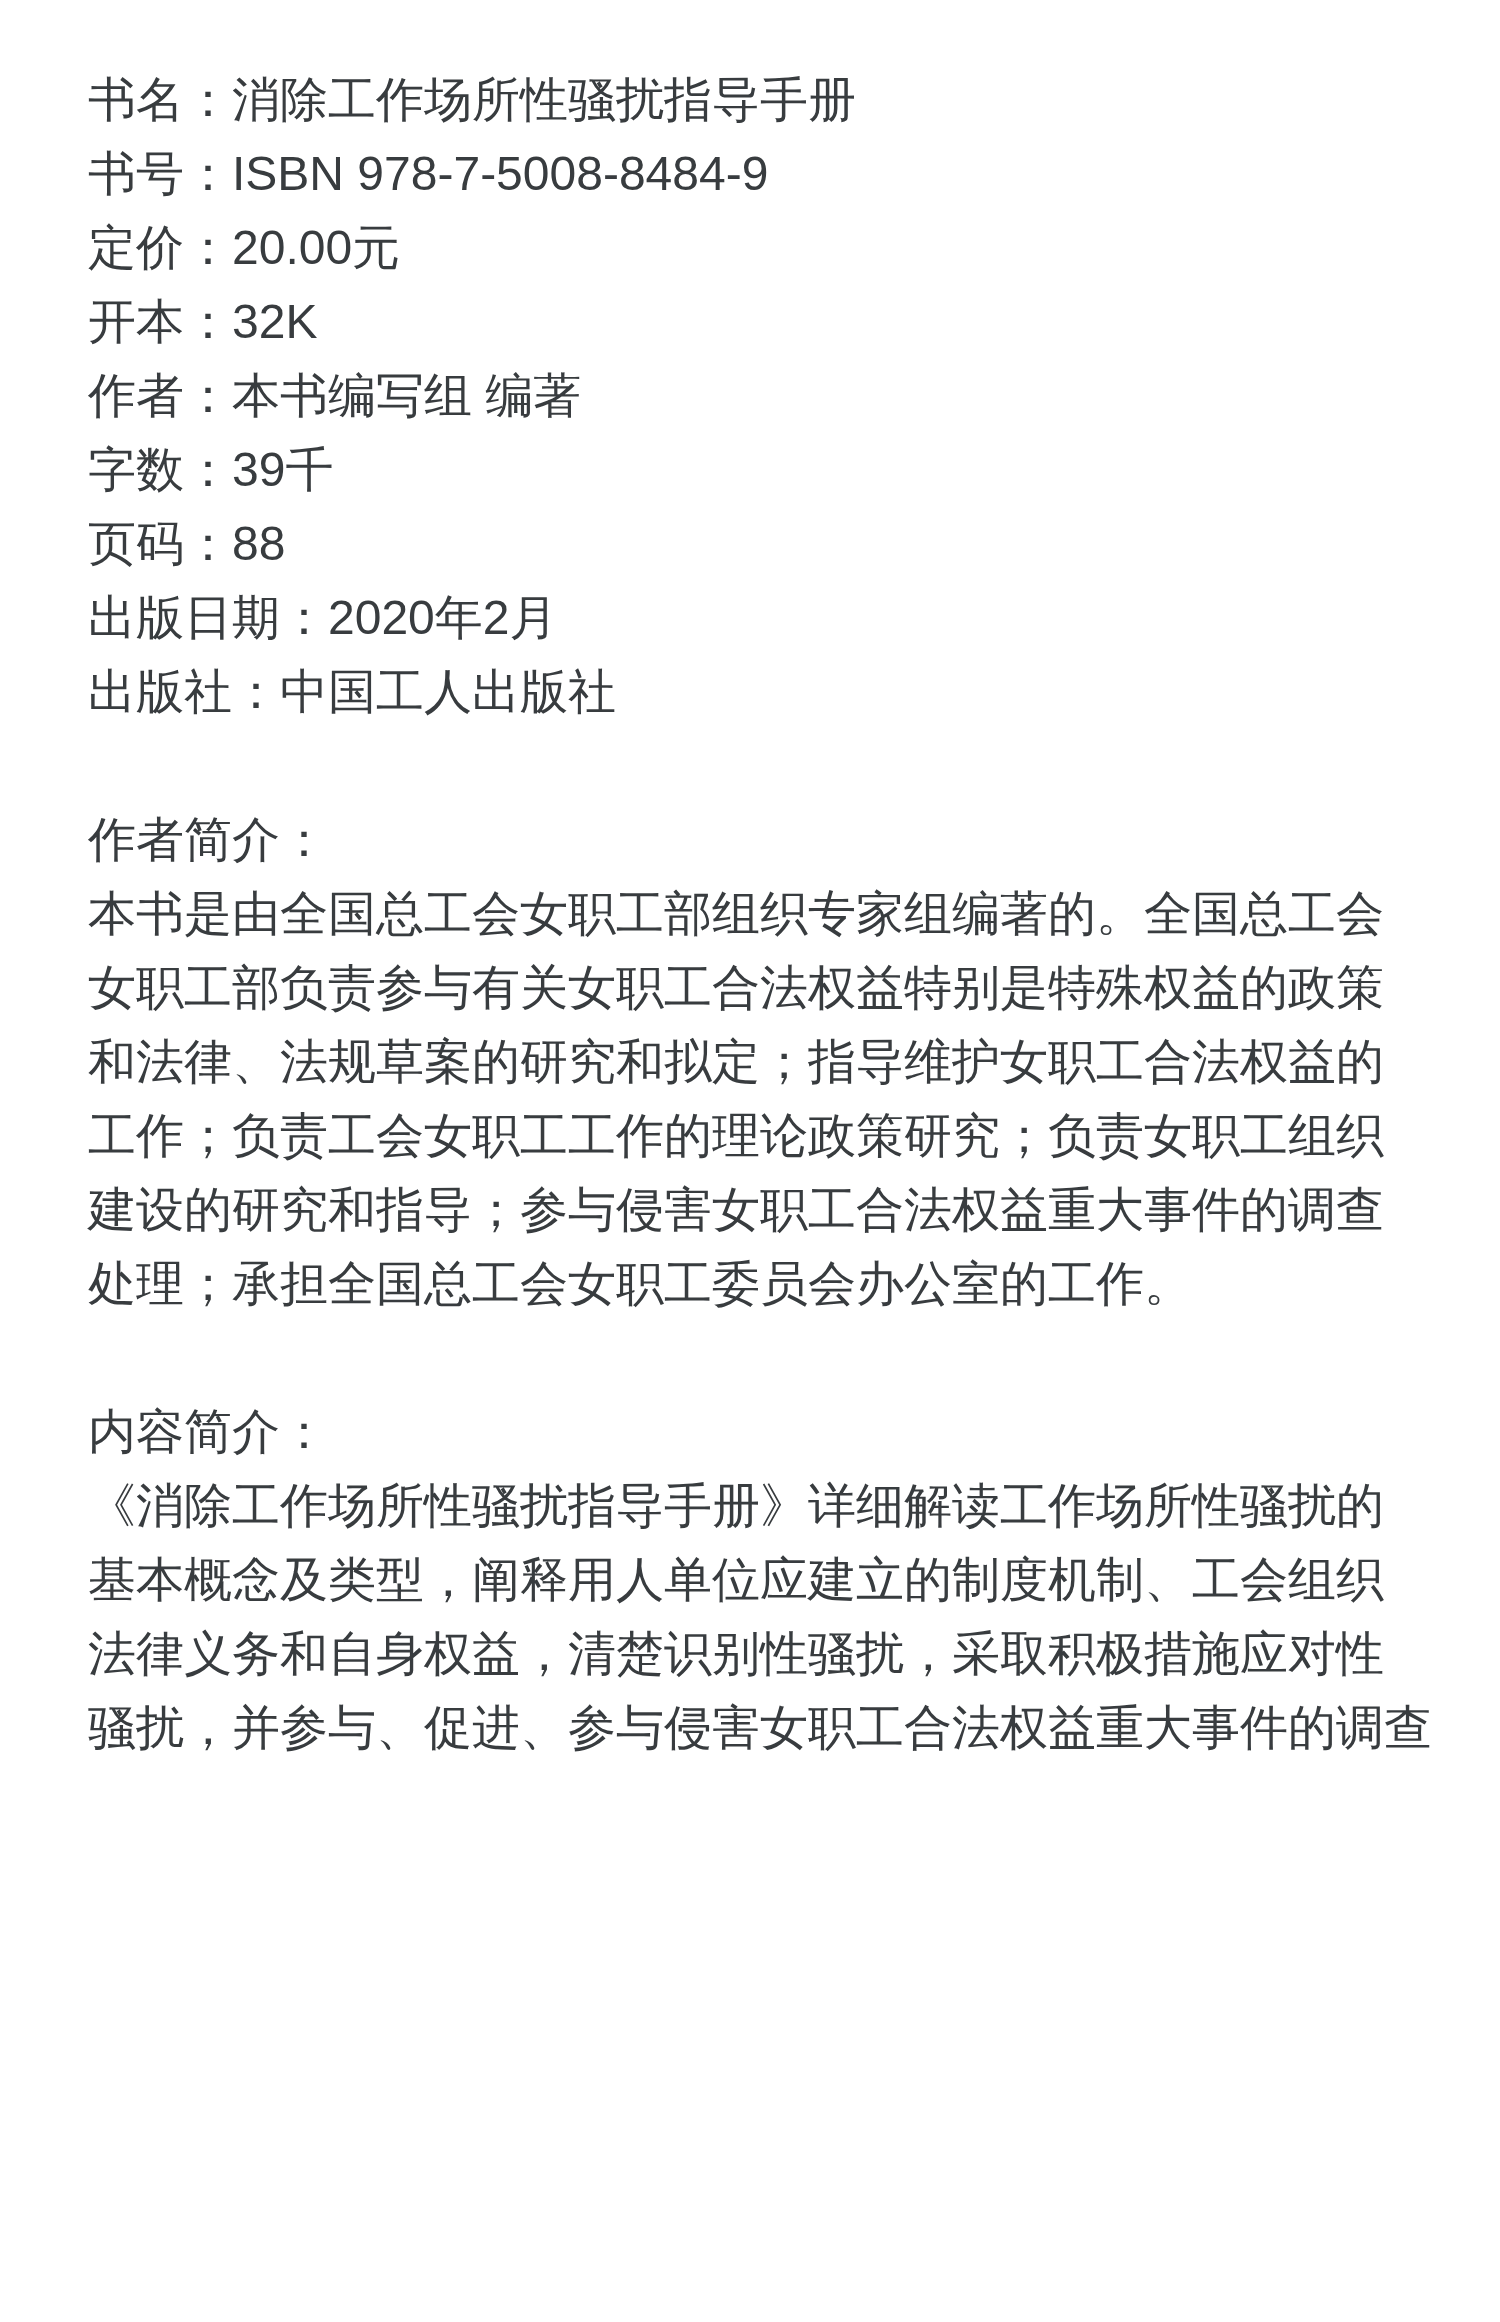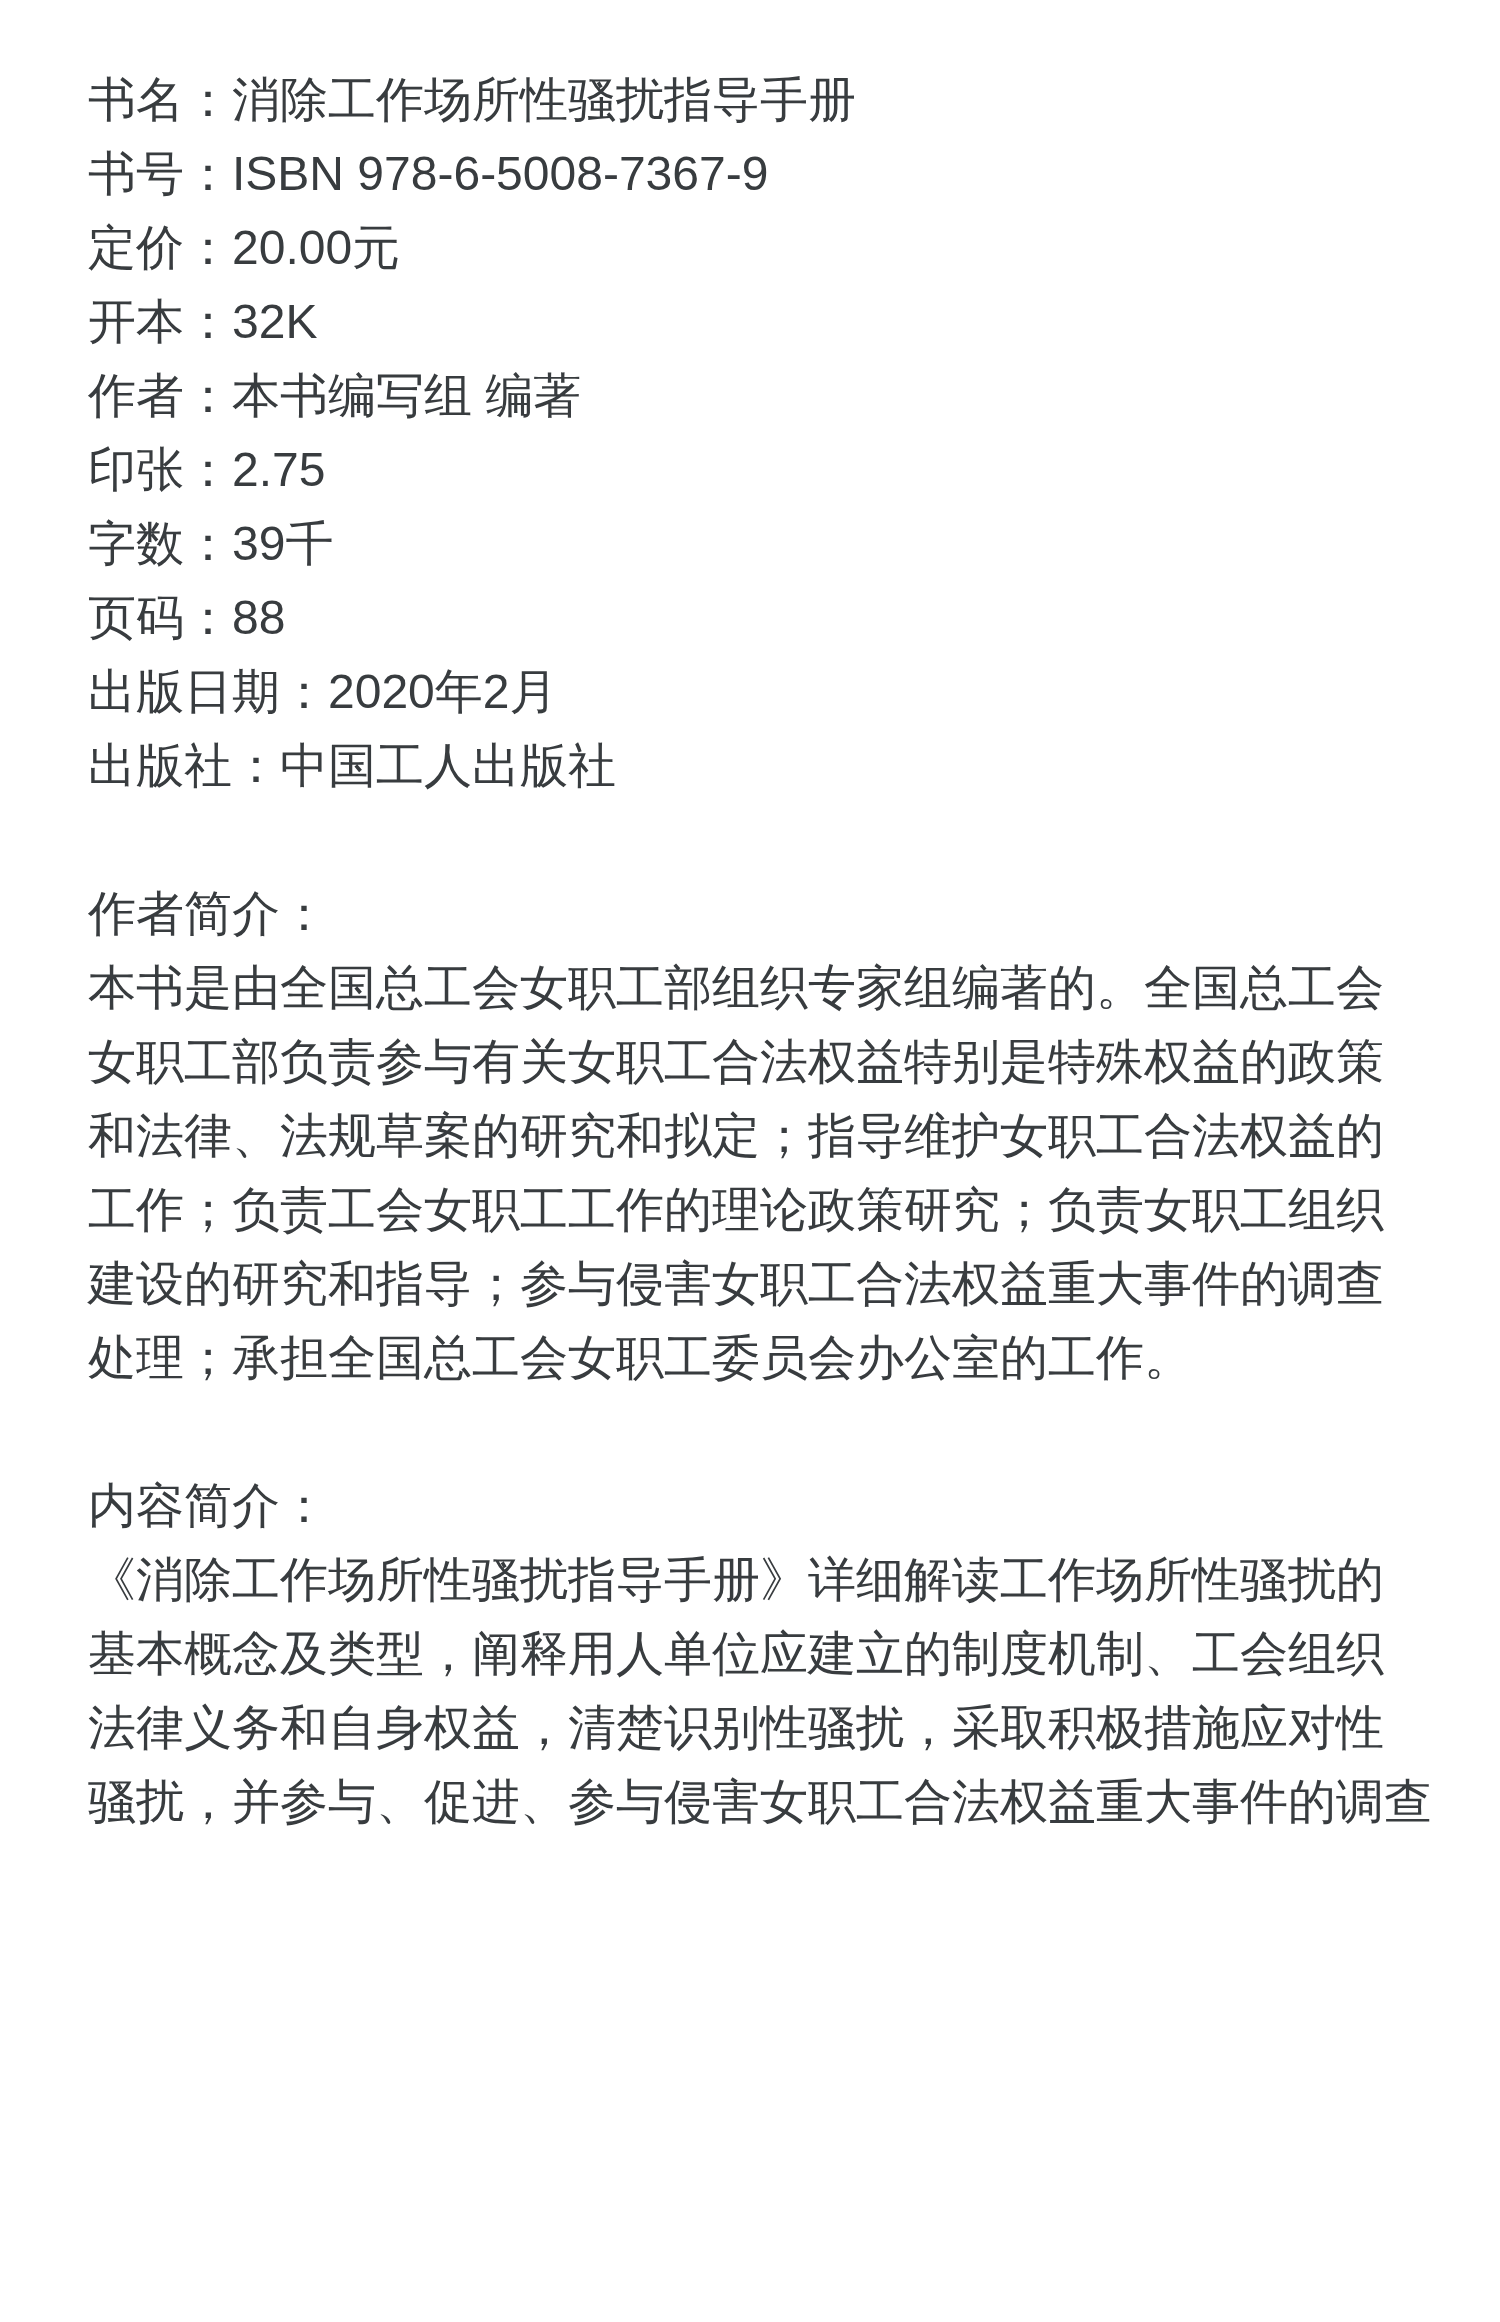--- a/index.html
+++ b/index.html
@@ -32,25 +32,24 @@
     margin-top: 74px;
   }
 </style>
 </head>
 <body>
 
 <div class="page">
 
   <div>
     <div class="line"><span>书名：</span><span>消除工作场所性骚扰指导手册</span></div>
-    <div class="line"><span>书号：</span><span>ISBN 978-6-5008-7367-9</span></div>
+    <div class="line"><span>书号：</span><span>ISBN 978-7-5008-8484-9</span></div>
     <div class="line"><span>定价：</span><span>20.00元</span></div>
     <div class="line"><span>开本：</span><span>32K</span></div>
     <div class="line"><span>作者：</span><span>本书编写组 编著</span></div>
-    <div class="line"><span>印张：</span><span>2.75</span></div>
     <div class="line"><span>字数：</span><span>39千</span></div>
     <div class="line"><span>页码：</span><span>88</span></div>
     <div class="line"><span>出版日期：</span><span>2020年2月</span></div>
     <div class="line"><span>出版社：</span><span>中国工人出版社</span></div>
   </div>
 
   <div class="section">
     <div class="line">作者简介：</div>
     <div class="line">本书是由全国总工会女职工部组织专家组编著的。全国总工会</div>
     <div class="line">女职工部负责参与有关女职工合法权益特别是特殊权益的政策</div>

